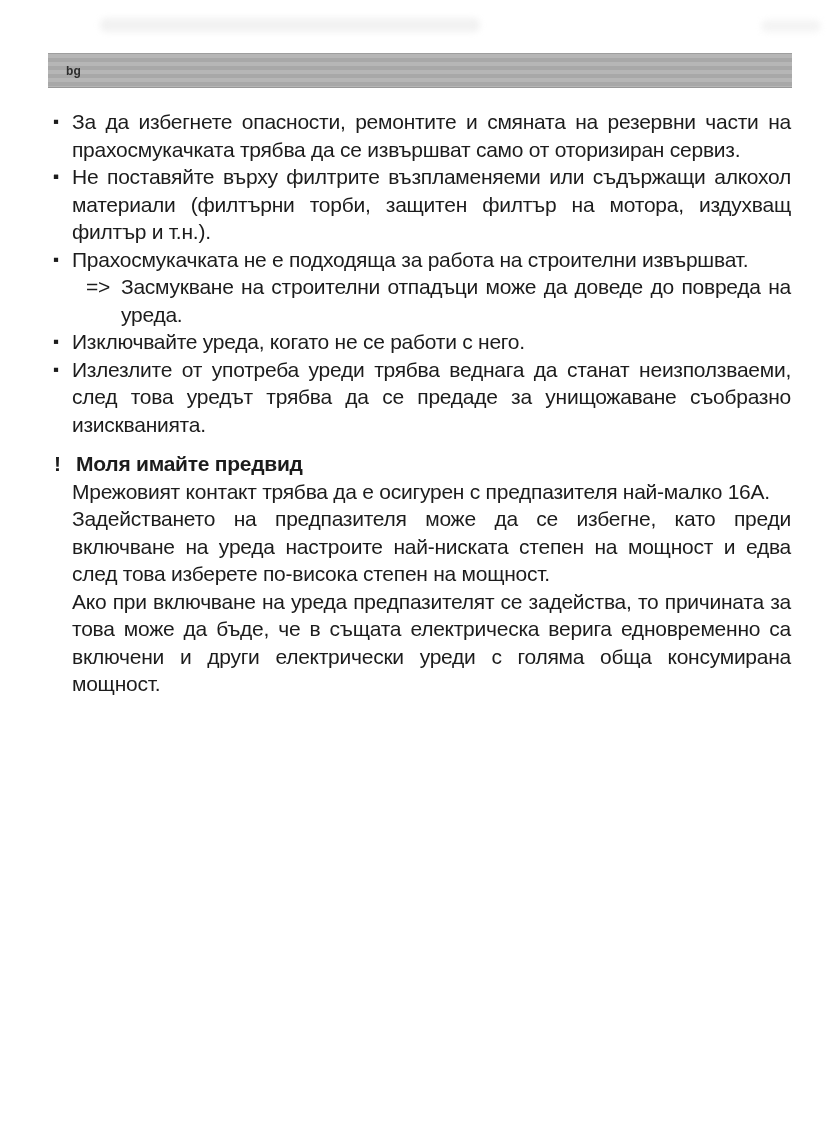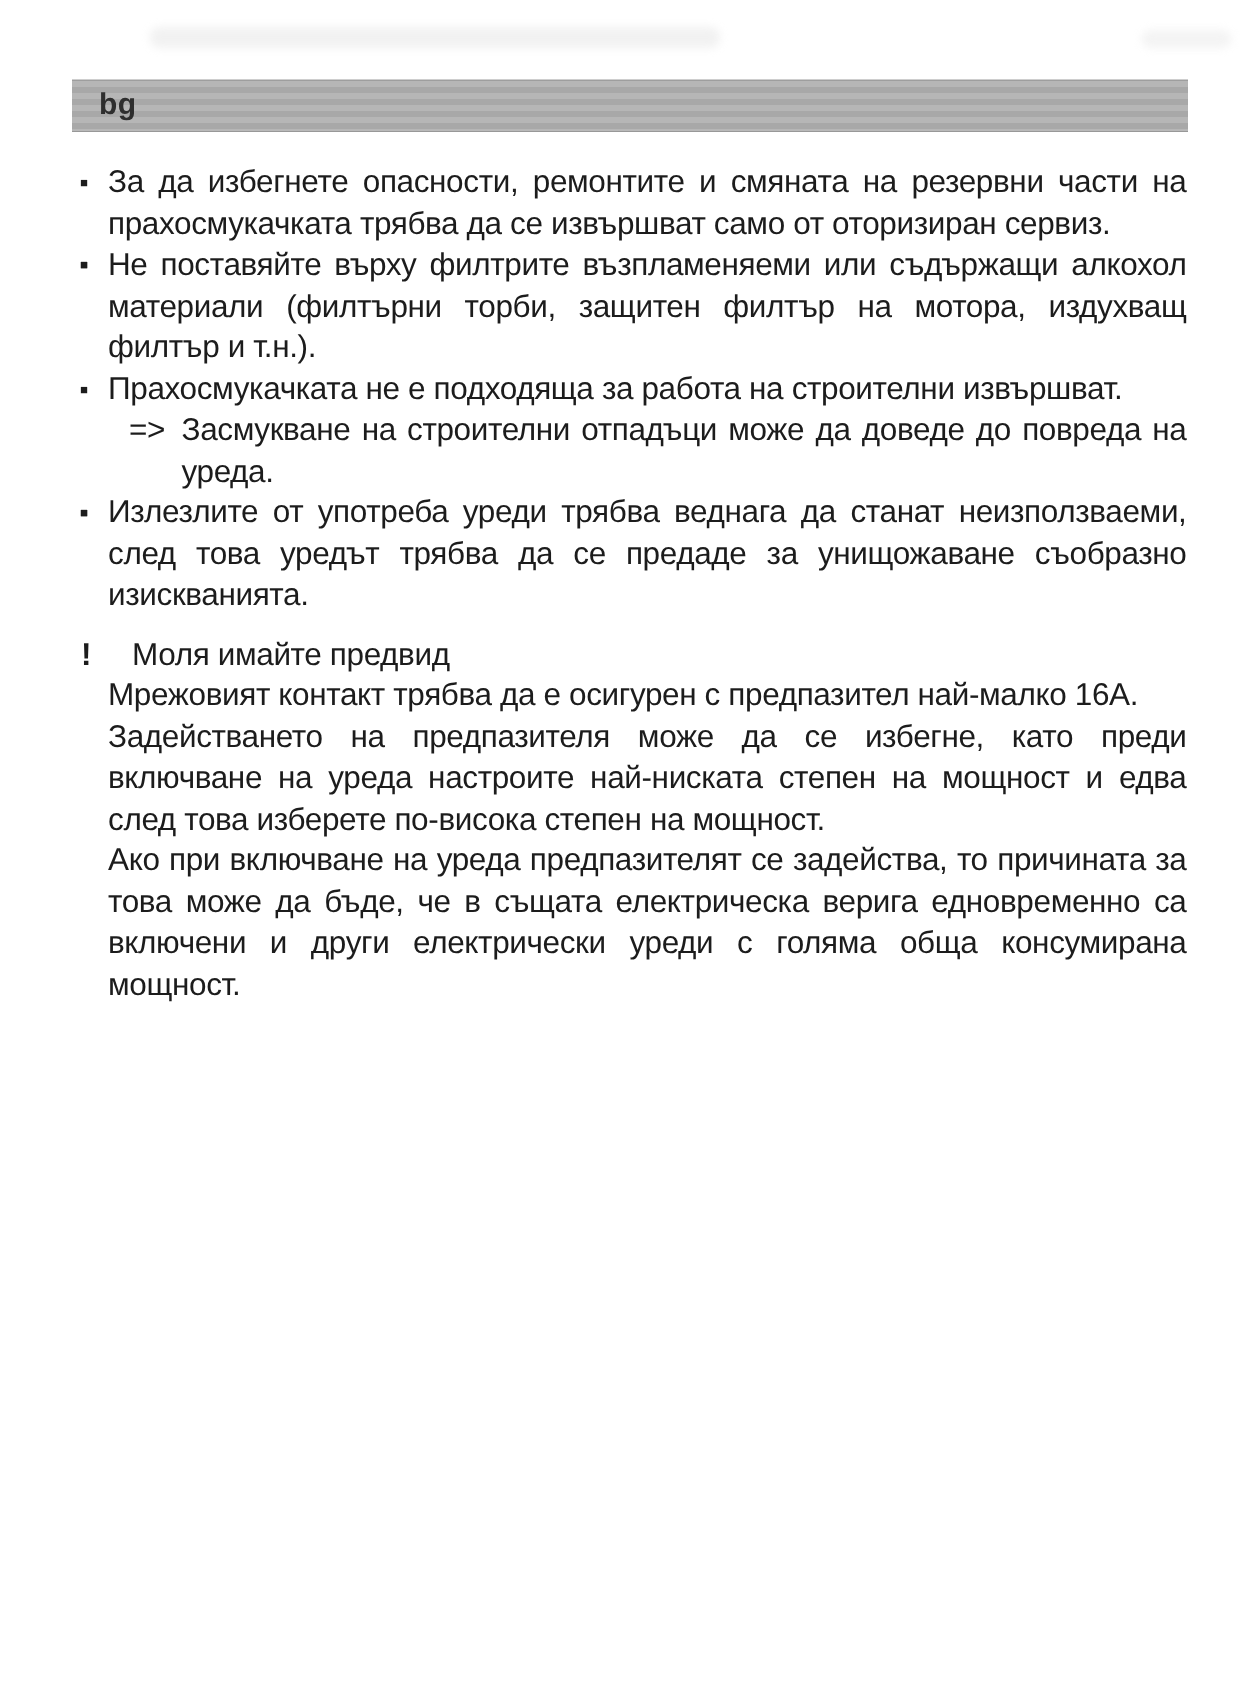--- a/index.html
+++ b/index.html
@@ -47,21 +47,21 @@
       #a8a8a8 4px, #a8a8a8 8px
     );
     border-top: 1px solid #9e9e9e;
     border-bottom: 1px solid #989898;
     display: flex;
     align-items: center;
     padding-left: 18px;
   }
   .lang-label {
     font-weight: bold;
-    font-size: 20px;
+    font-size: 12px;
     color: #2e2e2e;
     letter-spacing: 0.2px;
   }
   
   .content {
     position: absolute;
     left: 53px; top: 108px;
     width: 738px;
     font-size: 21px;
     line-height: 27.5px;
@@ -104,23 +104,23 @@
     font-weight: bold;
   }
   .note-marker {
     position: absolute;
     left: 1px;
     top: 0;
     font-weight: bold;
   }
   .note-title {
     display: inline;
-    margin: 16px;
+    margin: 4px;
     font-size: 21px;
-    font-weight: normal;
+    font-weight: bold;
     letter-spacing: -0.25px;
   }
   .note p {
     margin: 0;
     padding-left: 19px;
     text-align: justify;
   }
 </style>
 </head>
 <body>
@@ -156,34 +156,35 @@
         <span class="bullet">▪</span>
         <span class="li-text">Прахосмукачката не е подходяща за работа на строителни извършват.</span>
         <div class="sub-note">
           <span class="sub-marker">=&gt;</span>
           <span class="sub-text">Засмукване на строителни отпадъци може да доведе до повреда на уреда.</span>
         </div>
       </li>
 
       <li>
         <span class="bullet">▪</span>
+        <span class="li-text">Изключвайте уреда, когато не се работи с него.</span>
       </li>
 
       <li>
         <span class="bullet">▪</span>
         <span class="li-text">Излезлите от употреба уреди трябва веднага да станат неизползваеми, след това уредът трябва да се предаде за унищожаване съобразно изискванията.</span>
       </li>
 
     </ul>
 
     <section class="note">
       <div class="note-heading">
         <span class="note-marker">!</span>
         <h2 class="note-title">Моля имайте предвид</h2>
       </div>
-      <p>Мрежовият контакт трябва да е осигурен с предпазител най-малко 16А.</p>
+      <p>Мрежовият контакт трябва да е осигурен с предпазителя най-малко 16А.</p>
       <p>Задействането на предпазителя може да се избегне, като преди включване на уреда настроите най-ниската степен на мощност и едва след това изберете по-висока степен на мощност.</p>
       <p>Ако при включване на уреда предпазителят се задейства, то причината за това може да бъде, че в същата електрическа верига едновременно са включени и други електрически уреди с голяма обща консумирана мощност.</p>
     </section>
 
   </main>
 
 </div>
 
 </body></html>

